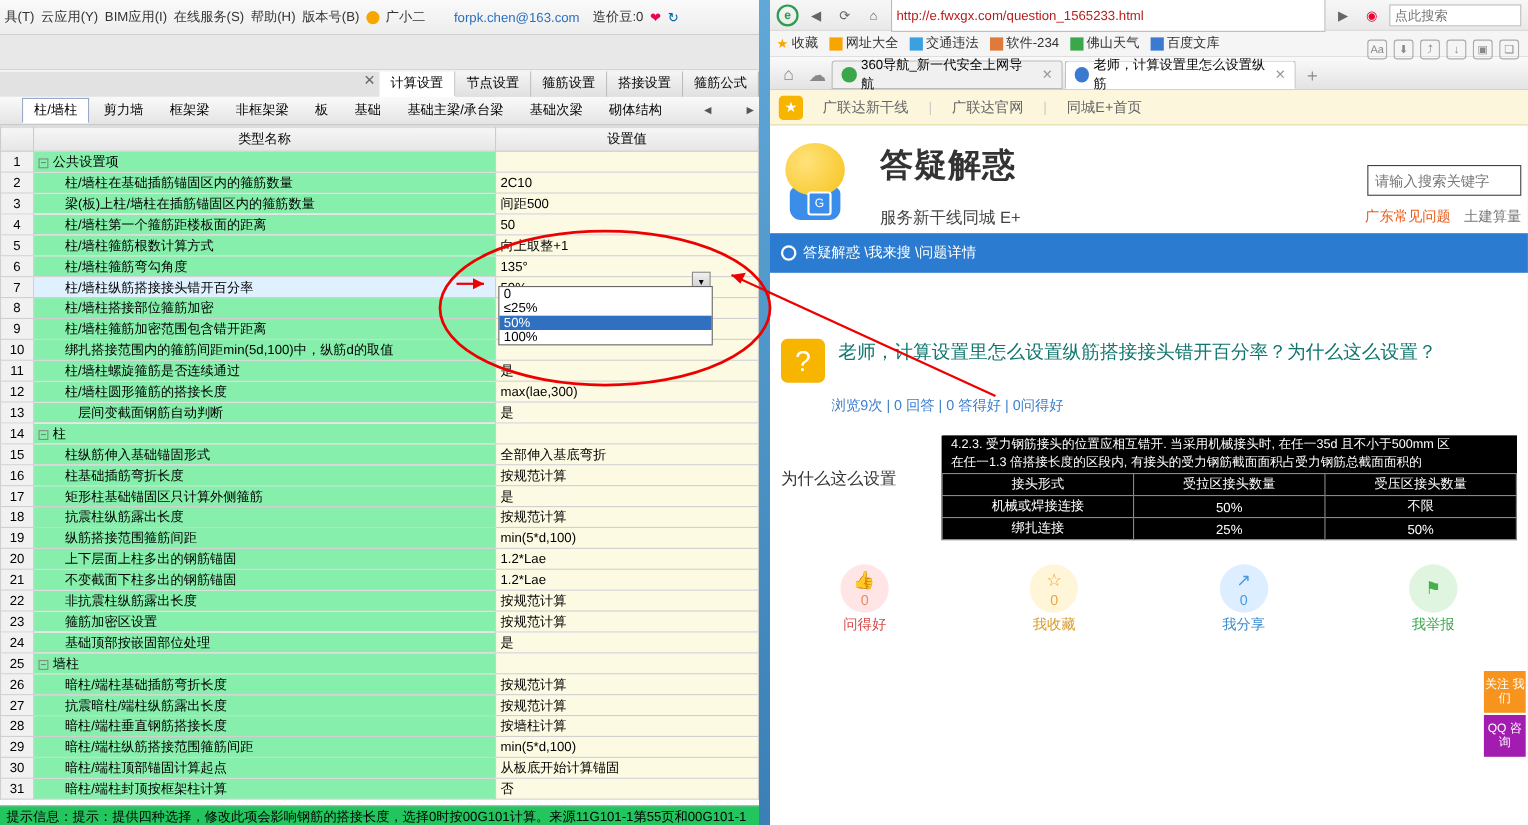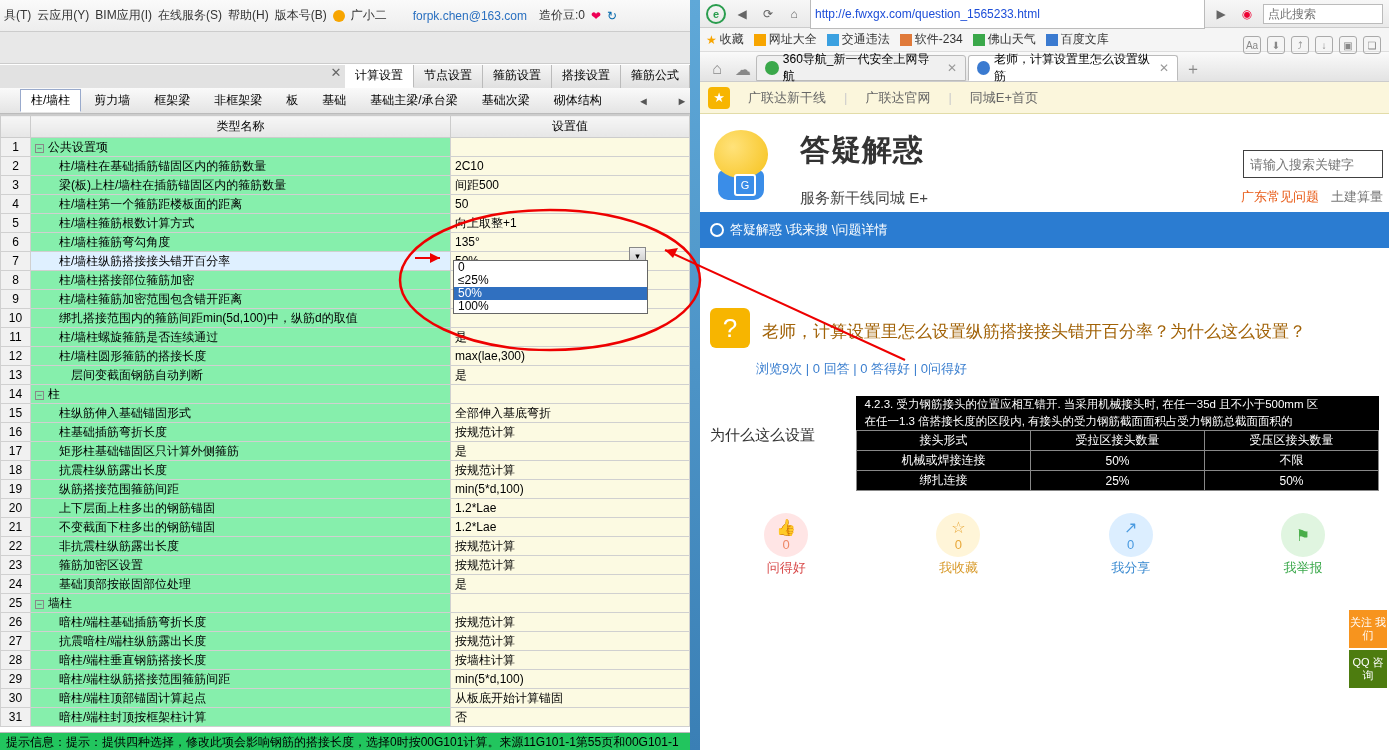--- a/index.html
+++ b/index.html
@@ -33,21 +33,21 @@
 .dropdown div { font-size:12px; padding:0 4px; height:13px; line-height:13px; cursor:pointer;}
 .dropdown div.sel { background:#3070c0; color:#fff;}
 .dd-arrow{ position:absolute; left:629px; top:247px; width:17px; height:17px; background:linear-gradient(#f0f0f0,#ccc); border:1px solid #888; font-size:9px; text-align:center; line-height:16px; z-index:15;}
 .hint-bar { background:#22c55e; font-size:12px; padding:2px 6px; border-top:1px solid #bbb; height:28px; line-height:14px; }
 
 svg.annot { position:absolute; left:0; top:0; pointer-events:none; z-index:30;}
 
 
 .addr-bar { height:28px; background:linear-gradient(#f7f7f7,#e9e9e9); display:flex; align-items:center; gap:6px; padding:0 6px; font-size:12px; border-bottom:1px solid #ccc;}
 .addr-bar .ic { width:20px; height:20px; display:flex; align-items:center; justify-content:center; color:#666; border-radius:3px;}
-.addr-input { flex:1; height:20px; border:1px solid #bbb; padding:14px 4px; font-size:12px; color:#1d4ed8;}
+.addr-input { flex:1; height:20px; border:1px solid #bbb; padding:14px 4px; font-size:12px; color:#b91c1c;}
 .search-box { width:120px; height:20px; border:1px solid #bbb; padding:0 4px; font-size:12px; color:#888;}
 .elogo{ width:20px; height:20px; border:2px solid #2a9d4e; border-radius:50%; color:#2a9d4e; font-weight:bold; font-size:11px; display:flex; align-items:center; justify-content:center;}
 .bm-bar { height:24px; background:#f5f5f5; display:flex; align-items:center; gap:10px; padding:0 6px; font-size:12px; color:#333; border-bottom:1px solid #ddd;}
 .bm-bar .bm { display:flex; align-items:center; gap:3px; cursor:pointer;}
 .bm-bar .sq{ width:12px; height:12px; display:inline-block;}
 .btab-bar { height:30px; background:linear-gradient(#fafafa,#e3e3e3); display:flex; align-items:flex-end; gap:0; padding:0 4px; border-bottom:1px solid #ccc;}
 .btab-bar .bic{ width:26px; height:24px; display:flex; align-items:center; justify-content:center; color:#888;}
 .btab { height:26px; padding:0 8px; display:flex; align-items:center; gap:4px; font-size:12px; border:1px solid #bbb; background:#f0f0f0; border-radius:3px 3px 0 0; margin-right:2px; max-width:210px;}
 .btab.active { background:#fff; border-bottom:1px solid #fff;}
 .btab .x{ color:#999; margin-left:4px;}
@@ -61,39 +61,39 @@
 .hero h1{ font-size:30px; color:#333; font-weight:bold; letter-spacing:1px;}
 .hero .sub{ font-size:15px; color:#444; margin-top:18px;}
 .srch{ position:absolute; right:6px; top:36px; width:140px; height:28px; border:1px solid #404040; font-size:13px; padding:0 6px; color:#aaa;}
 .reg-links{ position:absolute; right:6px; top:74px; font-size:13px; color:#e74; display:flex; gap:12px;}
 .reg-links a{ color:#e85a16;}
 .reg-links a.gray{color:#777;}
 .blue-bar{ height:36px; background:#2b7cd1; display:flex; align-items:center; color:#fff; font-size:13px; padding:0 10px; gap:6px;}
 .blue-bar .pin{ width:14px; height:14px; border:2px solid #fff; border-radius:50%; position:relative;}
 .question-card{ padding:20px 10px 8px 10px; display:flex; gap:12px;}
 .qmark{ width:40px; height:40px; background:#f7b500; border-radius:6px; color:#fff; font-size:26px; display:flex; align-items:center; justify-content:center;}
-.qtext{ font-size:17px; color:#a16207; line-height:24px; flex:1;margin-top:12px;}
+.qtext{ font-size:17px; color:#0f766e; line-height:24px; flex:1;}
 .stats{ font-size:13px; color:#3b7fcf; padding:4px 10px 10px 56px;}
 .answer-area{ padding:8px 10px; display:flex; gap:16px; align-items:flex-start;}
 .answer-area .lbl{ font-size:15px; color:#333; width:130px; padding-top:30px;}
 .spec-table{ background:#000; color:#fff; font-size:12px; border-collapse:collapse; flex:1;}
 .spec-table td{ border:1px solid #888; padding:1px 8px; text-align:center; font-size:12px;}
 .spec-table .hdr{ text-align:left; background:#000; border:none; font-size:11.5px; line-height:15px;}
 .actions{ display:flex; justify-content:space-around; padding:14px 0 4px 0;}
 .act{ display:flex; flex-direction:column; align-items:center; gap:2px; font-size:13px;}
 .act .circ{ width:44px; height:44px; border-radius:50%; display:flex; flex-direction:column; align-items:center; justify-content:center; font-size:16px;}
 .act .circ .n{ font-size:13px;}
 .c-red{ background:#ffe5e5; color:#e86; }
 .c-yel{ background:#fff5d8; color:#e8a83a;}
 .c-blu{ background:#dceeff; color:#4a9ae0;}
 .c-grn{ background:#e0f5e0; color:#4aae4a;}
 .lbl-red{color:#d84a4a;} .lbl-yel{color:#d89a2a;} .lbl-blu{color:#3a8ad0;} .lbl-grn{color:#3aa84a;}
 .side-btns{ position:absolute; right:2px; top:610px; display:flex; flex-direction:column; gap:2px;}
 .side-btns div{ width:38px; height:38px; font-size:11px; color:#fff; display:flex; align-items:center; justify-content:center; text-align:center; line-height:13px;}
-.sb1{background:#f7941e;} .sb2{background:#4d7c0f;}
+.sb1{background:#f7941e;} .sb2{background:#a21caf;}
 .vicons{ position:absolute; right:8px; top:36px; display:flex; gap:6px;}
 .vicons div{ width:18px; height:18px; border:1px solid #aaa; border-radius:3px; font-size:10px; display:flex; align-items:center; justify-content:center; color:#888;}
 </style>
 </head>
 <body>
 
 <div class="left-pane">
   <div class="menu-bar">
     <span>具(T)</span>
     <span>云应用(Y)</span>

